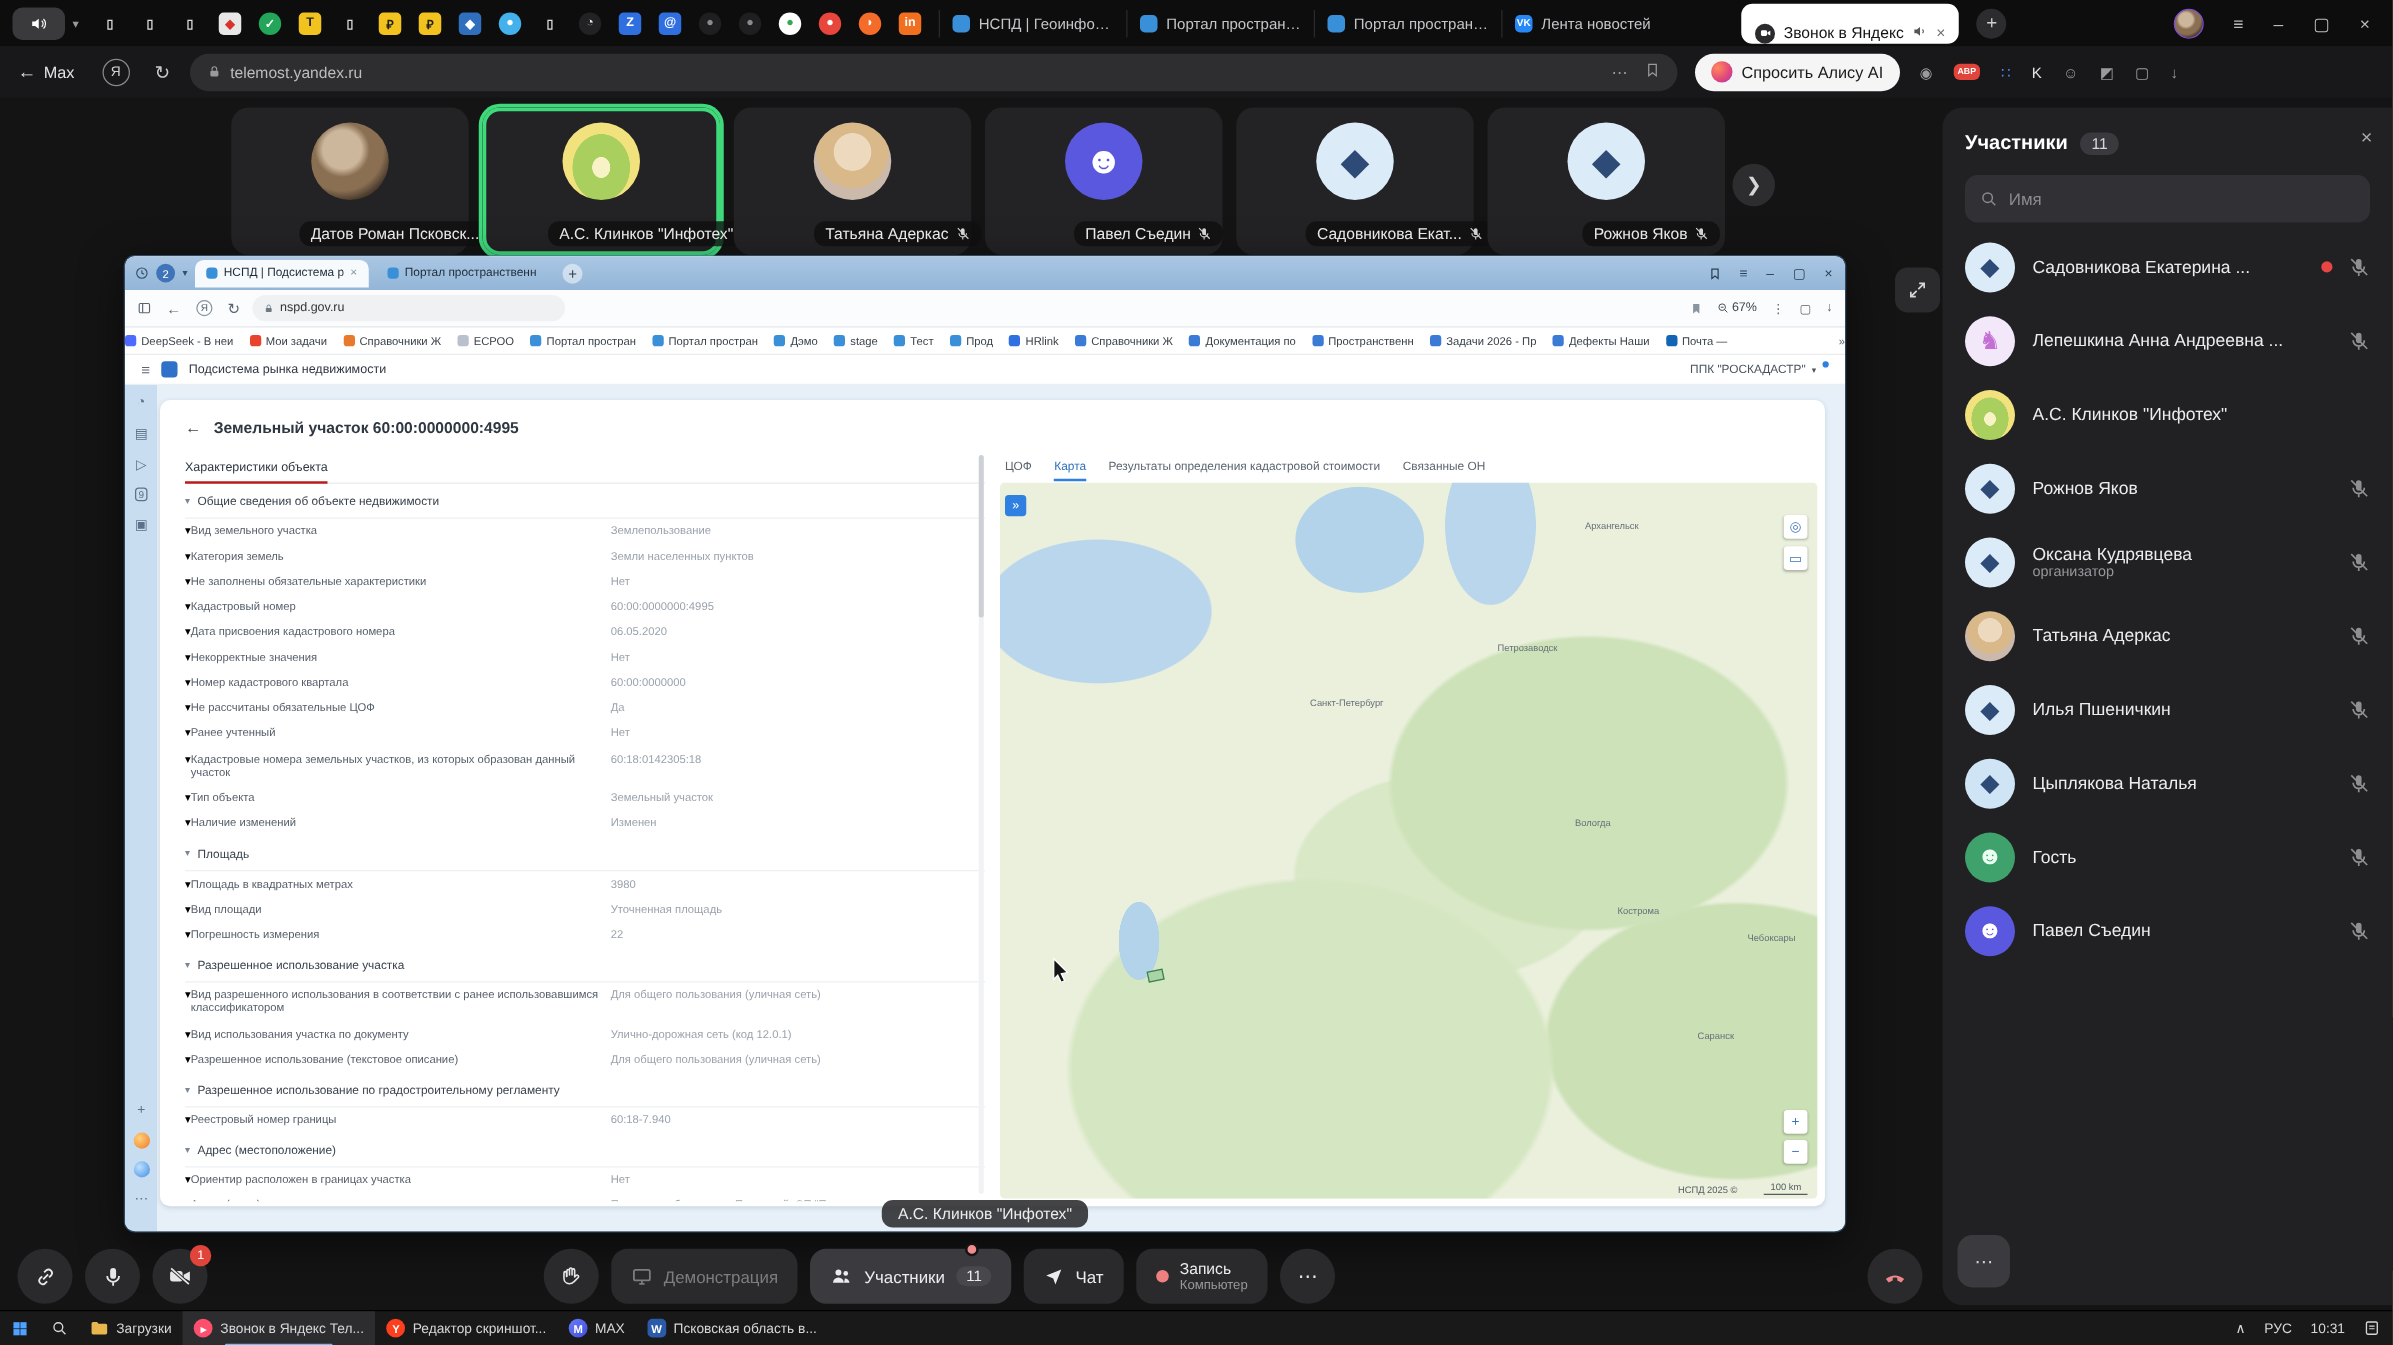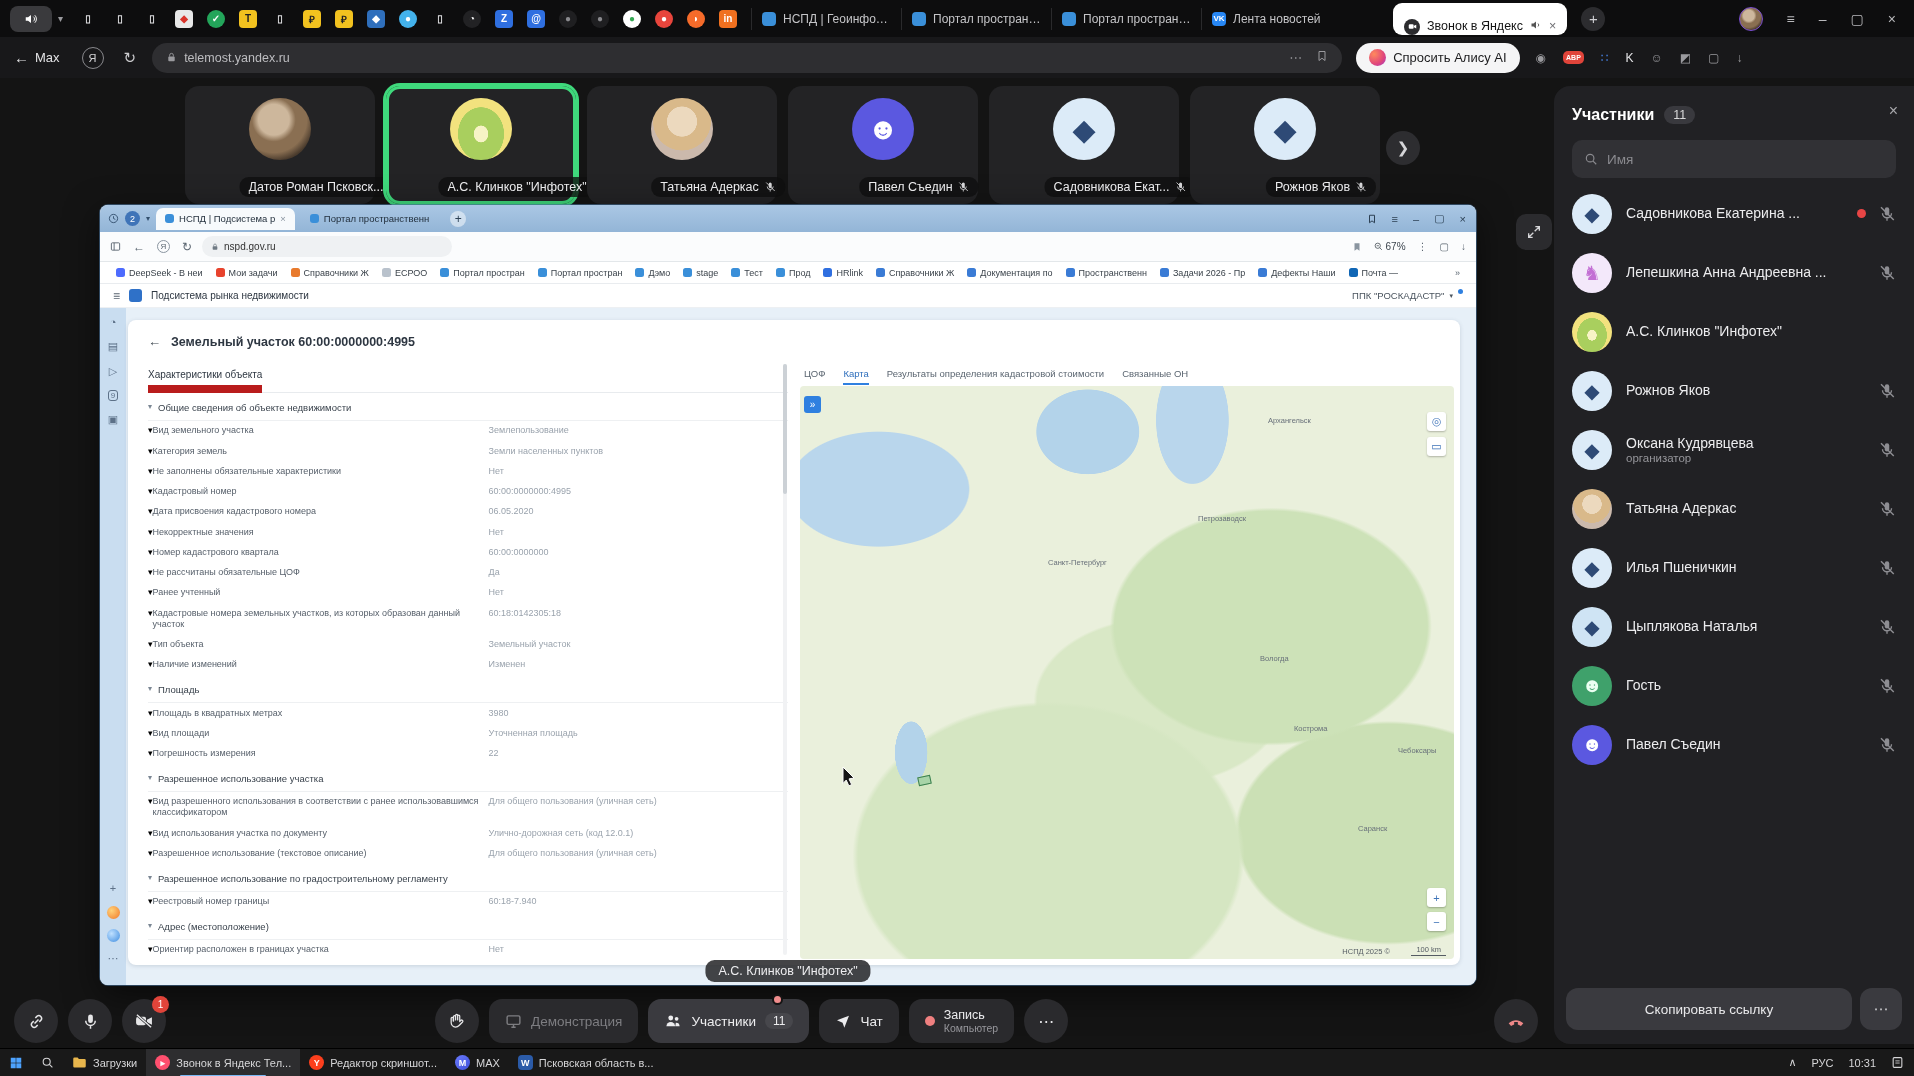--- a/index.html
+++ b/index.html
@@ -87,21 +87,21 @@
            color:#2c4054; font-size:11px; }
   .waddr { height:30px; background:#fbfcfd; border-bottom:1px solid #e3e7ea; display:flex; align-items:center;
            padding:0 10px; position:relative; color:#5a6570; }
   .waddr .nav { display:flex; gap:12px; font-size:12px; align-items:center; }
   .wpill { margin-left:10px; width:250px; height:21px; border-radius:11px; background:#eff1f3; display:flex;
            align-items:center; gap:5px; padding:0 9px; font-size:10px; color:#333; }
   .wdoc-title { position:absolute; left:0; right:0; text-align:center; font-size:10.5px; color:#2e3742; }
   .waddr .rgt { margin-left:auto; display:flex; align-items:center; gap:12px; font-size:10px; z-index:2; }
   .zoomlvl { display:flex; align-items:center; gap:3px; color:#3c454e; }
   .wbm { height:22px; background:#fff; border-bottom:1px solid #e9ecef; display:flex; align-items:center;
-         gap:26px; padding:0 16px; font-size:9px; color:#3a424a; overflow:hidden; white-space:nowrap; }
+         gap:26px; padding:0 0; font-size:9px; color:#3a424a; overflow:hidden; white-space:nowrap; }
   .bm { display:flex; align-items:center; gap:4px; }
   .bm .bdot { width:9px; height:9px; border-radius:2.5px; flex:0 0 9px; }
   .wapp { height:24px; background:#fff; border-bottom:1px solid #edf0f3; display:flex; align-items:center;
           gap:9px; padding:0 13px; }
   .wapp .burger { color:#5a6570; font-size:12px; }
   .wapp .logo { width:13px; height:13px; border-radius:3px; background:#2f71c8; }
   .wapp .t { font-size:10px; color:#2e3742; }
   .wapp .org { margin-left:auto; font-size:9.5px; color:#4a545e; display:flex; gap:5px; align-items:center; }
   .orgdot { width:5px; height:5px; border-radius:50%; background:#2f80e0; margin-top:-8px; }
   .wbody { position:absolute; top:103px; left:0; right:0; bottom:0;
@@ -112,21 +112,21 @@
   .rail .sp { flex:1; }
   .rail .orange { width:13px; height:13px; border-radius:50%; background:radial-gradient(circle at 35% 35%, #ffd27a, #f07828); margin-bottom:10px; }
   .rail .blue { width:13px; height:13px; border-radius:50%; background:radial-gradient(circle at 35% 35%, #bfe0ff, #3f8de0); margin-bottom:10px; }
 
   .card { position:absolute; left:28px; right:16px; top:12px; bottom:20px; background:#fff; border-radius:8px;
           box-shadow:0 1px 4px rgba(60,80,100,.18); }
   .card-head { display:flex; align-items:center; gap:10px; padding:14px 20px 0; }
   .card-head .back { color:#3c454e; font-size:13px; }
   .card-head .t { font-size:12.5px; font-weight:bold; color:#2e3742; }
   .lpane { position:absolute; left:20px; top:44px; width:640px; bottom:4px; overflow:hidden; }
-  .ltab { display:inline-block; font-size:10px; color:#2e3742; padding-bottom:5px; border-bottom:8px solid #b91c1c; }
+  .ltab { display:inline-block; font-size:10px; color:#2e3742; padding-bottom:5px; border-bottom:2px solid #b91c1c; }
   .lsep { height:1px; background:#e8ebee; margin-top:-1px; }
   .citem { display:flex; padding:4.5px 0; font-size:9px; line-height:1.25; }
   .citem .cl { width:330px; color:#57606b; }
   .citem .cv { flex:1; margin-left:6px; color:#9aa3ad; }
   .citem.sec { border-bottom:1px solid #eef0f2; padding:9px 0 6px; }
   .citem.sec .cl { width:auto; color:#39424c; font-size:9.5px; }
   .citem.sec .cx { color:#7b8794; margin-right:6px; font-size:8px; }
   .vscroll { position:absolute; left:655px; top:44px; bottom:10px; width:4px; background:#f1f2f4; border-radius:2px; }
   .vthumb { position:absolute; top:0; left:0; width:4px; height:130px; background:#ccd1d6; border-radius:2px; }
 
@@ -939,21 +939,20 @@
 
           <svg width="18" height="18" viewBox="0 0 24 24">
               <path d="M12 3a3 3 0 0 1 3 3v5a3 3 0 0 1-6 0V6a3 3 0 0 1 3-3z" fill="#8e8e93"></path>
               <path d="M6 11a6 6 0 0 0 12 0M12 17v4" stroke="#8e8e93" stroke-width="1.8" fill="none"></path>
               <path d="M4 3l17 17" stroke="#8e8e93" stroke-width="1.8"></path>
             </svg>
         </div>
       </div>
       </div>
     <div class="plink">
-      <div class="copy-btn">Скопировать ссылку</div>
       <div class="pmore">⋯</div>
     </div>
   </div>
 
   <div class="tb-left">
     <div class="circ">
       <svg width="19" height="19" viewBox="0 0 24 24">
           <path d="M9.5 14.5l5-5M8.5 11.5l-2.3 2.3a3.6 3.6 0 0 0 5 5l2.3-2.3M15.5 12.5l2.3-2.3a3.6 3.6 0 0 0-5-5l-2.3 2.3" stroke="#e6e6e8" stroke-width="1.9" fill="none"></path>
         </svg>
     </div>

